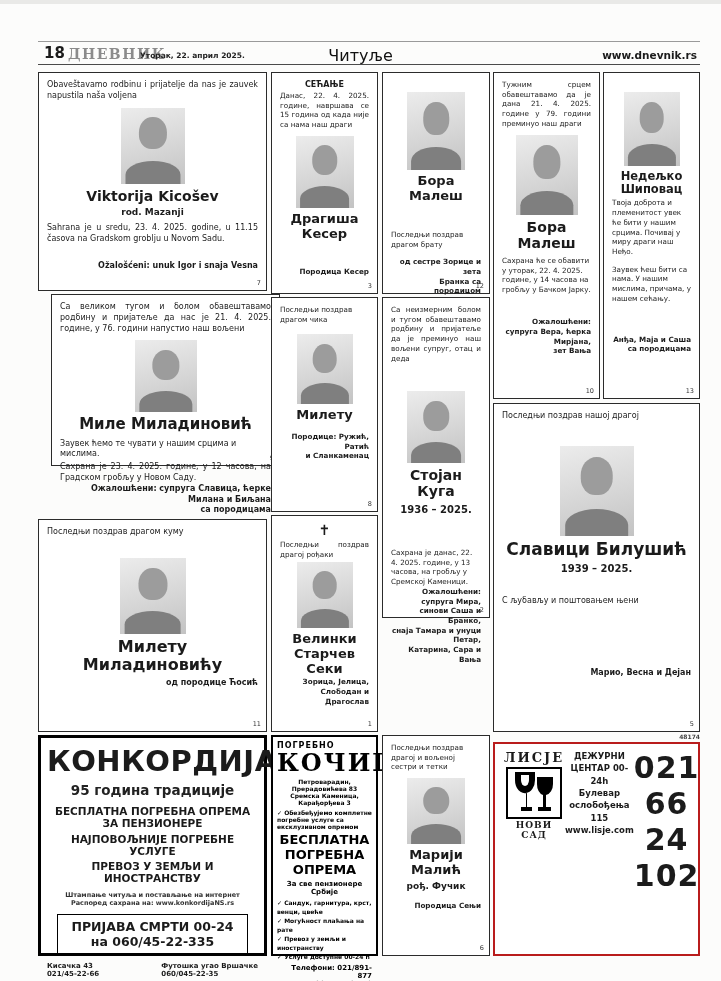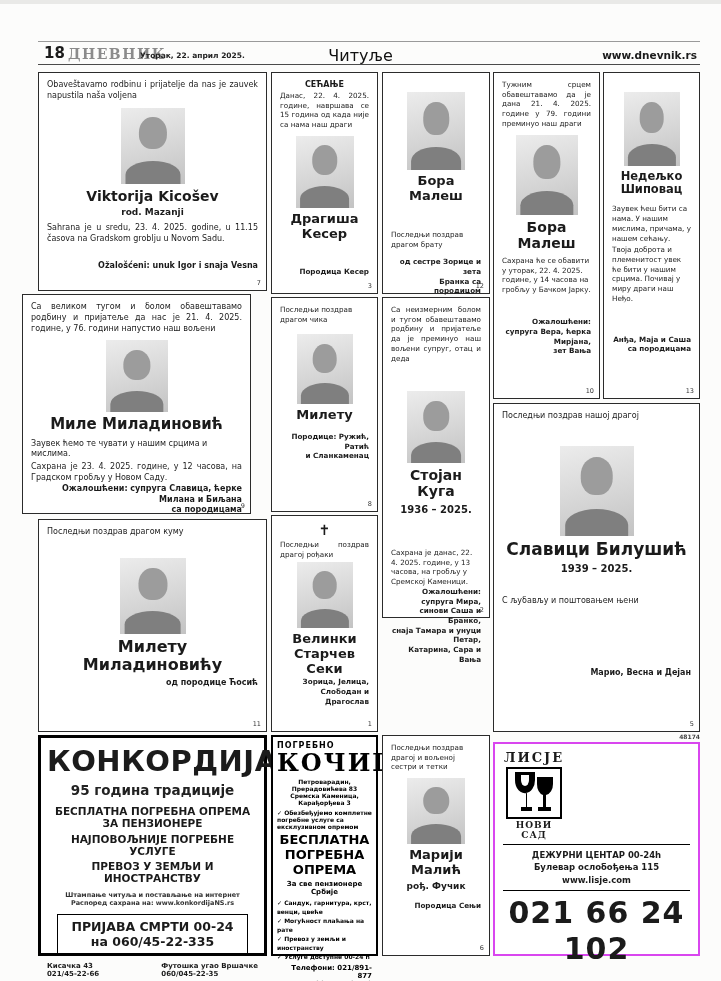--- a/index.html
+++ b/index.html
@@ -63,22 +63,22 @@
   .kocis-lead::before { content:"✓ "; }
   .kocis-free { font-size:13px; font-weight:bold; margin-top:3px; line-height:1.15; }
   .kocis-sub { font-size:7px; font-weight:bold; margin-top:2px; }
   .kocis-items { list-style:none; text-align:left; margin-top:2px; }
   .kocis-items li { font-size:6px; font-weight:bold; line-height:1.5; }
   .kocis-items li::before { content:"✓ "; }
   .kocis-phones { font-size:7px; font-weight:bold; text-align:right; margin-top:3px; white-space:pre-line; }
 
   
   .lisje-id { position:absolute; font-size:6px; font-weight:bold; color:#444; text-align:right; }
-  .ad-lisje { position:absolute; background:#fff; border:2px solid #d946ef; padding:6px 8px 5px;
-              display:flex; flex-direction:column; }
+  .ad-lisje { position:absolute; background:#fff; border:2px solid #b91c1c; padding:6px 8px 5px;
+              display:flex; }
   .lisje-top { display:flex; gap:8px; }
   .lisje-logo { width:62px; flex:0 0 auto; text-align:center; }
   .lisje-logo-text { font-family:"DejaVu Serif", serif; font-size:13px; font-weight:bold; letter-spacing:2px; }
   .lisje-icon-box { border:2px solid #000; width:56px; height:52px; margin:2px auto 1px;
                     display:flex; align-items:center; justify-content:center; }
   .lisje-city { font-family:"DejaVu Serif", serif; font-size:9px; font-weight:bold; letter-spacing:1px; }
   .lisje-bullets { list-style:none; flex:1; margin-top:2px; }
   .lisje-bullets li { font-size:7.5px; font-weight:bold; line-height:1.55; }
   .lisje-bullets li::before { content:"● "; font-size:6px; }
   .lisje-hr { border-top:1px solid #000; margin:4px 0; }
@@ -103,21 +103,21 @@
   <div class="obit" style="left:38px;top:68px;width:229px;height:219px">
     <div class="intro">Obaveštavamo rodbinu i prijatelje da nas je zauvek napustila naša voljena</div>
     <div class="photo" style="width:64px;height:76px"></div>
     <div class="name" style="font-size:14px">Viktorija Kicošev</div>
     <div class="sub">rod. Mazanji</div>
     <div class="bodytxt">Sahrana je u sredu, 23. 4. 2025. godine, u 11.15 časova na Gradskom groblju u Novom Sadu.</div>
     <div class="sign mta" style="margin-bottom:8px">Ožalošćeni: unuk Igor i snaja Vesna</div>
     <div class="num">7</div>
   </div>
 
-  <div class="obit" style="left:22px;top:290px;width:229px;height:220px">
+  <div class="obit" style="left:51px;top:290px;width:229px;height:172px">
     <div class="intro">Са великом тугом и болом обавештавамо родбину и пријатеље да нас је 21. 4. 2025. године, у 76. години напустио наш вољени</div>
     <div class="photo" style="width:62px;height:72px"></div>
     <div class="name" style="font-size:15px">Миле Миладиновић</div>
     <div class="bodyleft">Заувек ћемо те чувати у нашим срцима и мислима.</div>
     <div class="bodytxt" style="margin-top:2px">Сахрана је 23. 4. 2025. године, у 12 часова, на Градском гробљу у Новом Саду.</div>
     <div class="sign mta" style="margin-bottom:6px">Ожалошћени: супруга Славица, ћерке Милана и Биљана
 са породицама</div>
     <div class="num">9</div>
   </div>
 
@@ -186,22 +186,22 @@
     <div class="bodyleft">Сахрана ће се обавити у уторак, 22. 4. 2025. године, у 14 часова на гробљу у Бачком Јарку.</div>
     <div class="sign mta" style="margin-bottom:32px">Ожалошћени:
 супруга Вера, ћерка Мирјана,
 зет Вања</div>
     <div class="num">10</div>
   </div>
 
   <div class="obit narrow" style="left:603px;top:68px;width:97px;height:327px">
     <div class="photo" style="width:56px;height:74px;margin-top:12px"></div>
     <div class="name" style="font-size:11.5px">Недељко Шиповац</div>
+    <div class="bodyleft" style="margin-top:2px">Твоја доброта и племенитост увек ће бити у нашим срцима. Почивај у миру драги наш Неђо.</div>
     <div class="bodyleft" style="margin-top:8px">Заувек ћеш бити са нама. У нашим мислима, причама, у нашем сећању.</div>
-    <div class="bodyleft" style="margin-top:2px">Твоја доброта и племенитост увек ће бити у нашим срцима. Почивај у миру драги наш Неђо.</div>
     <div class="sign mta" style="margin-bottom:34px">Анђа, Маја и Саша
 са породицама</div>
     <div class="num">13</div>
   </div>
 
   <div class="obit" style="left:493px;top:399px;width:207px;height:329px">
     <div class="intro" style="text-align:left">Последњи поздрав нашој драгој</div>
     <div class="photo" style="width:74px;height:90px;margin-top:24px"></div>
     <div class="name" style="font-size:17px">Славици Билушић</div>
     <div class="years">1939 – 2025.</div>

